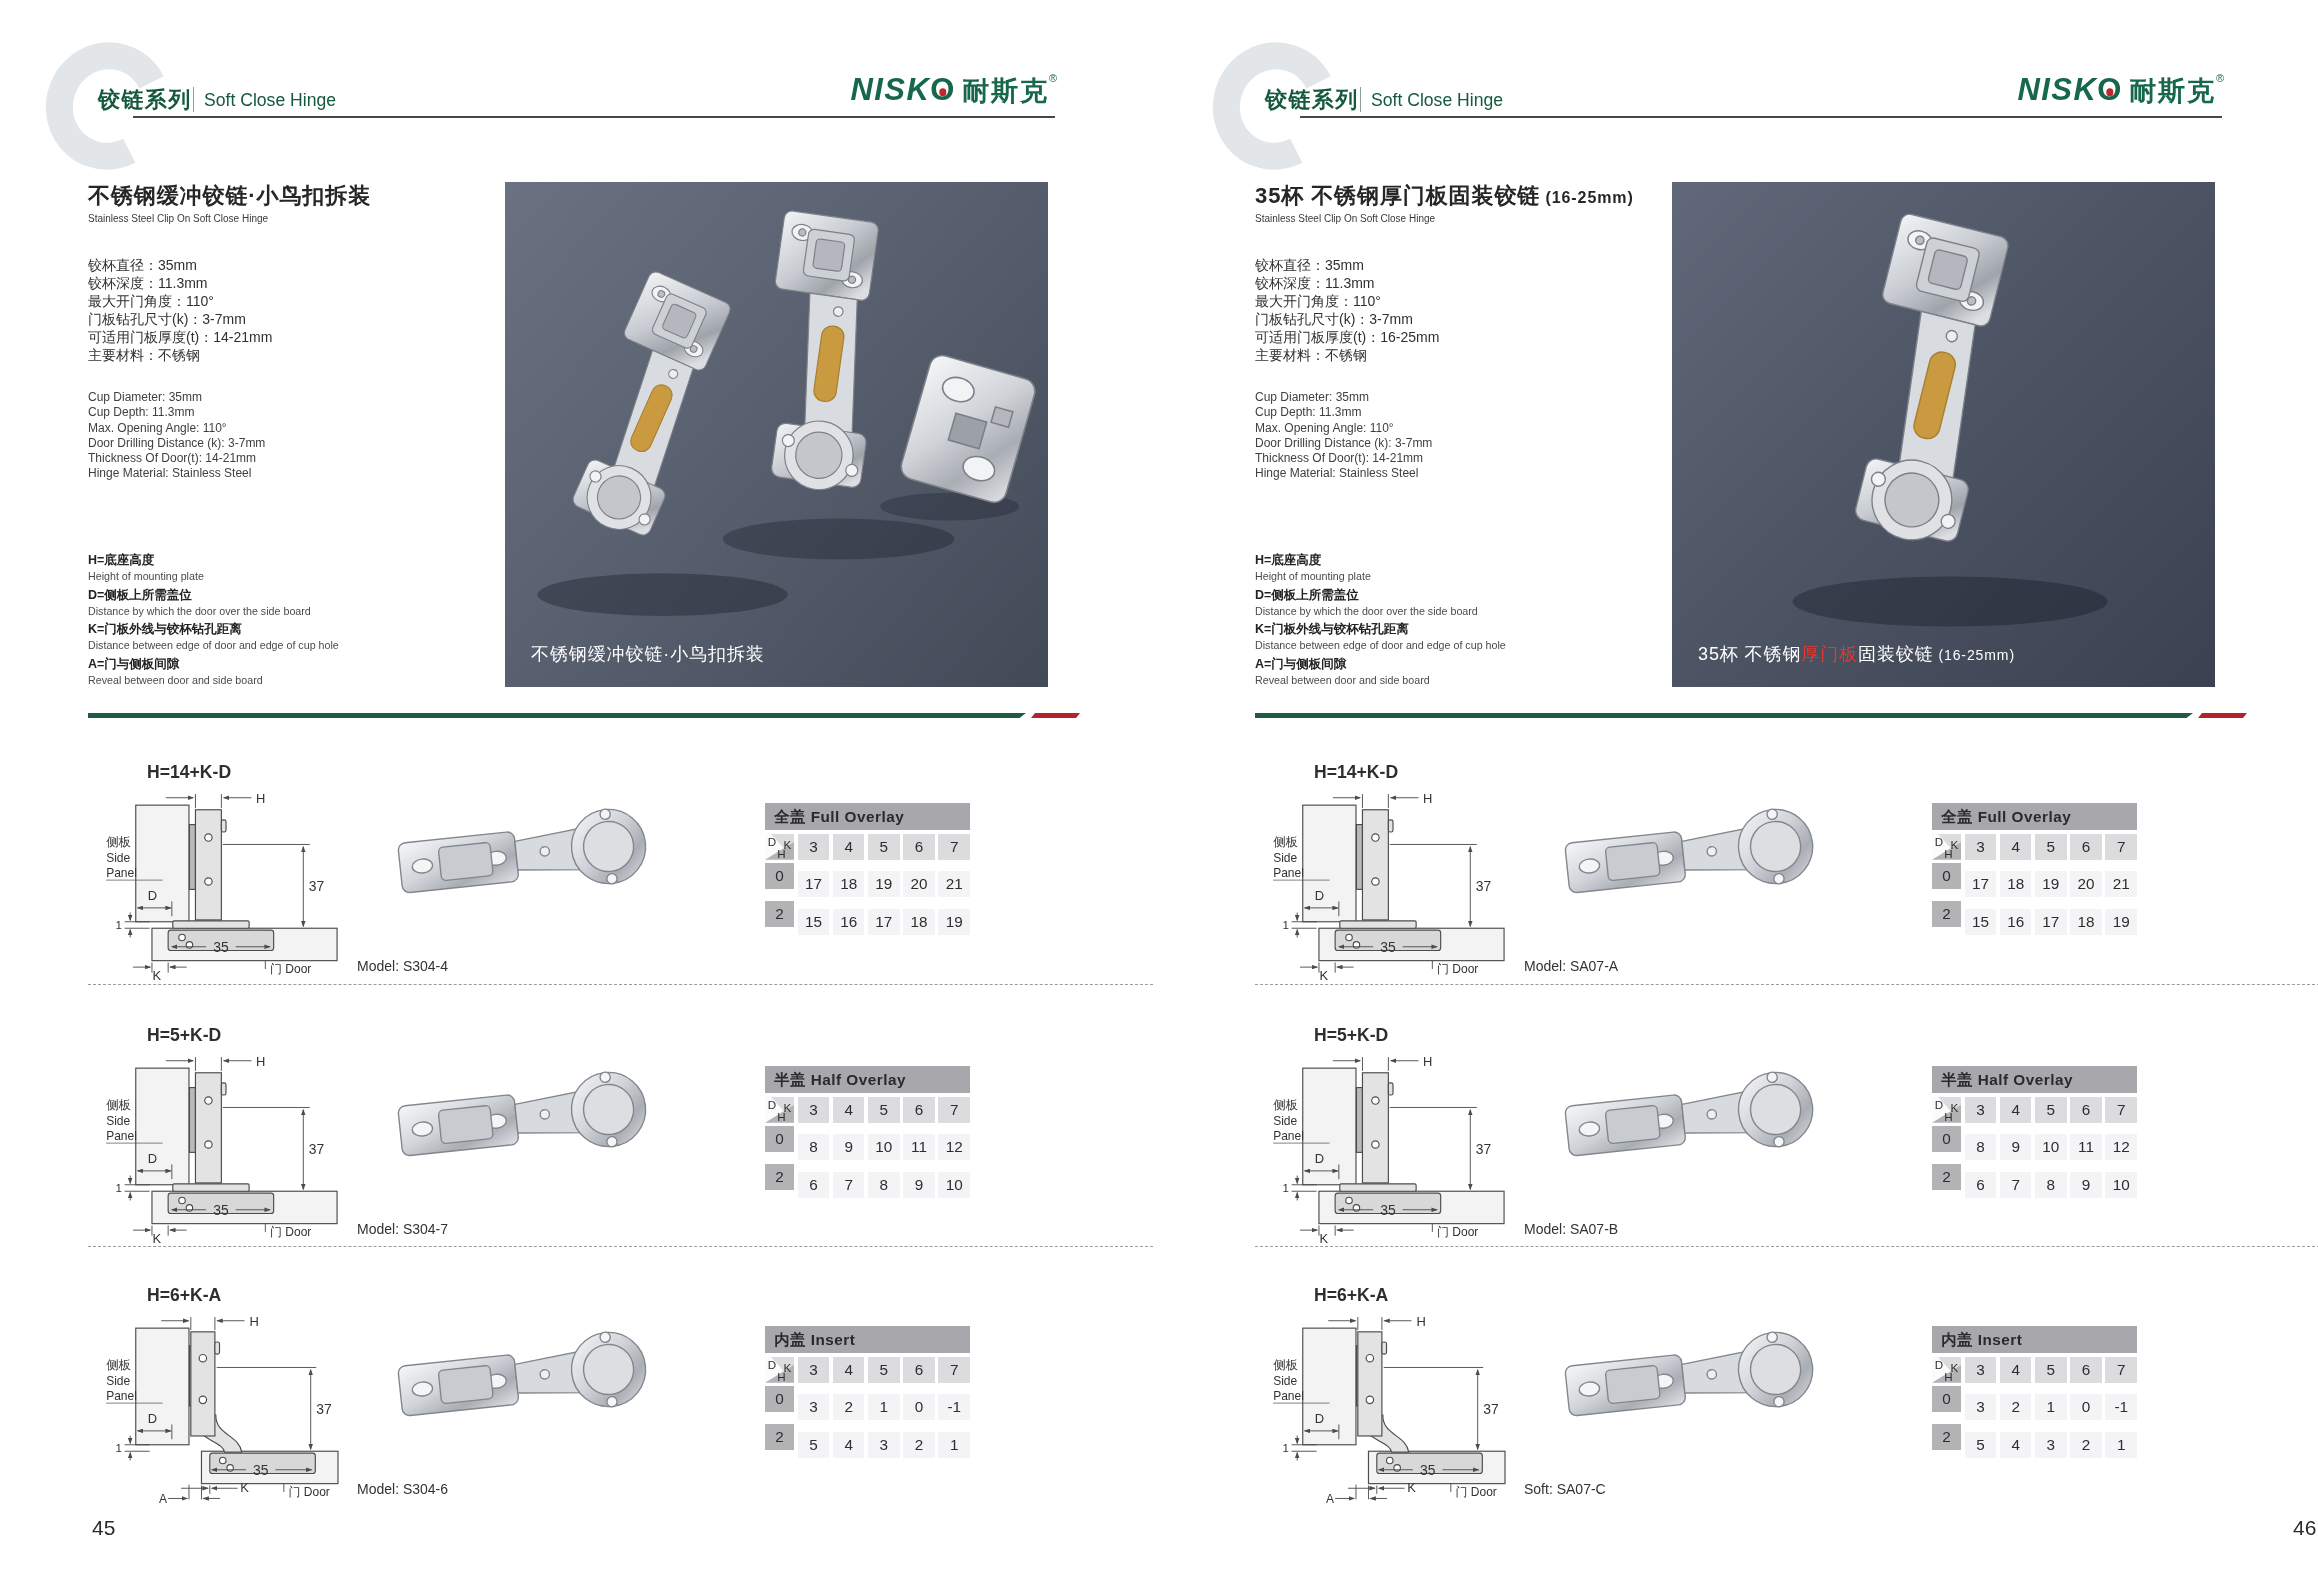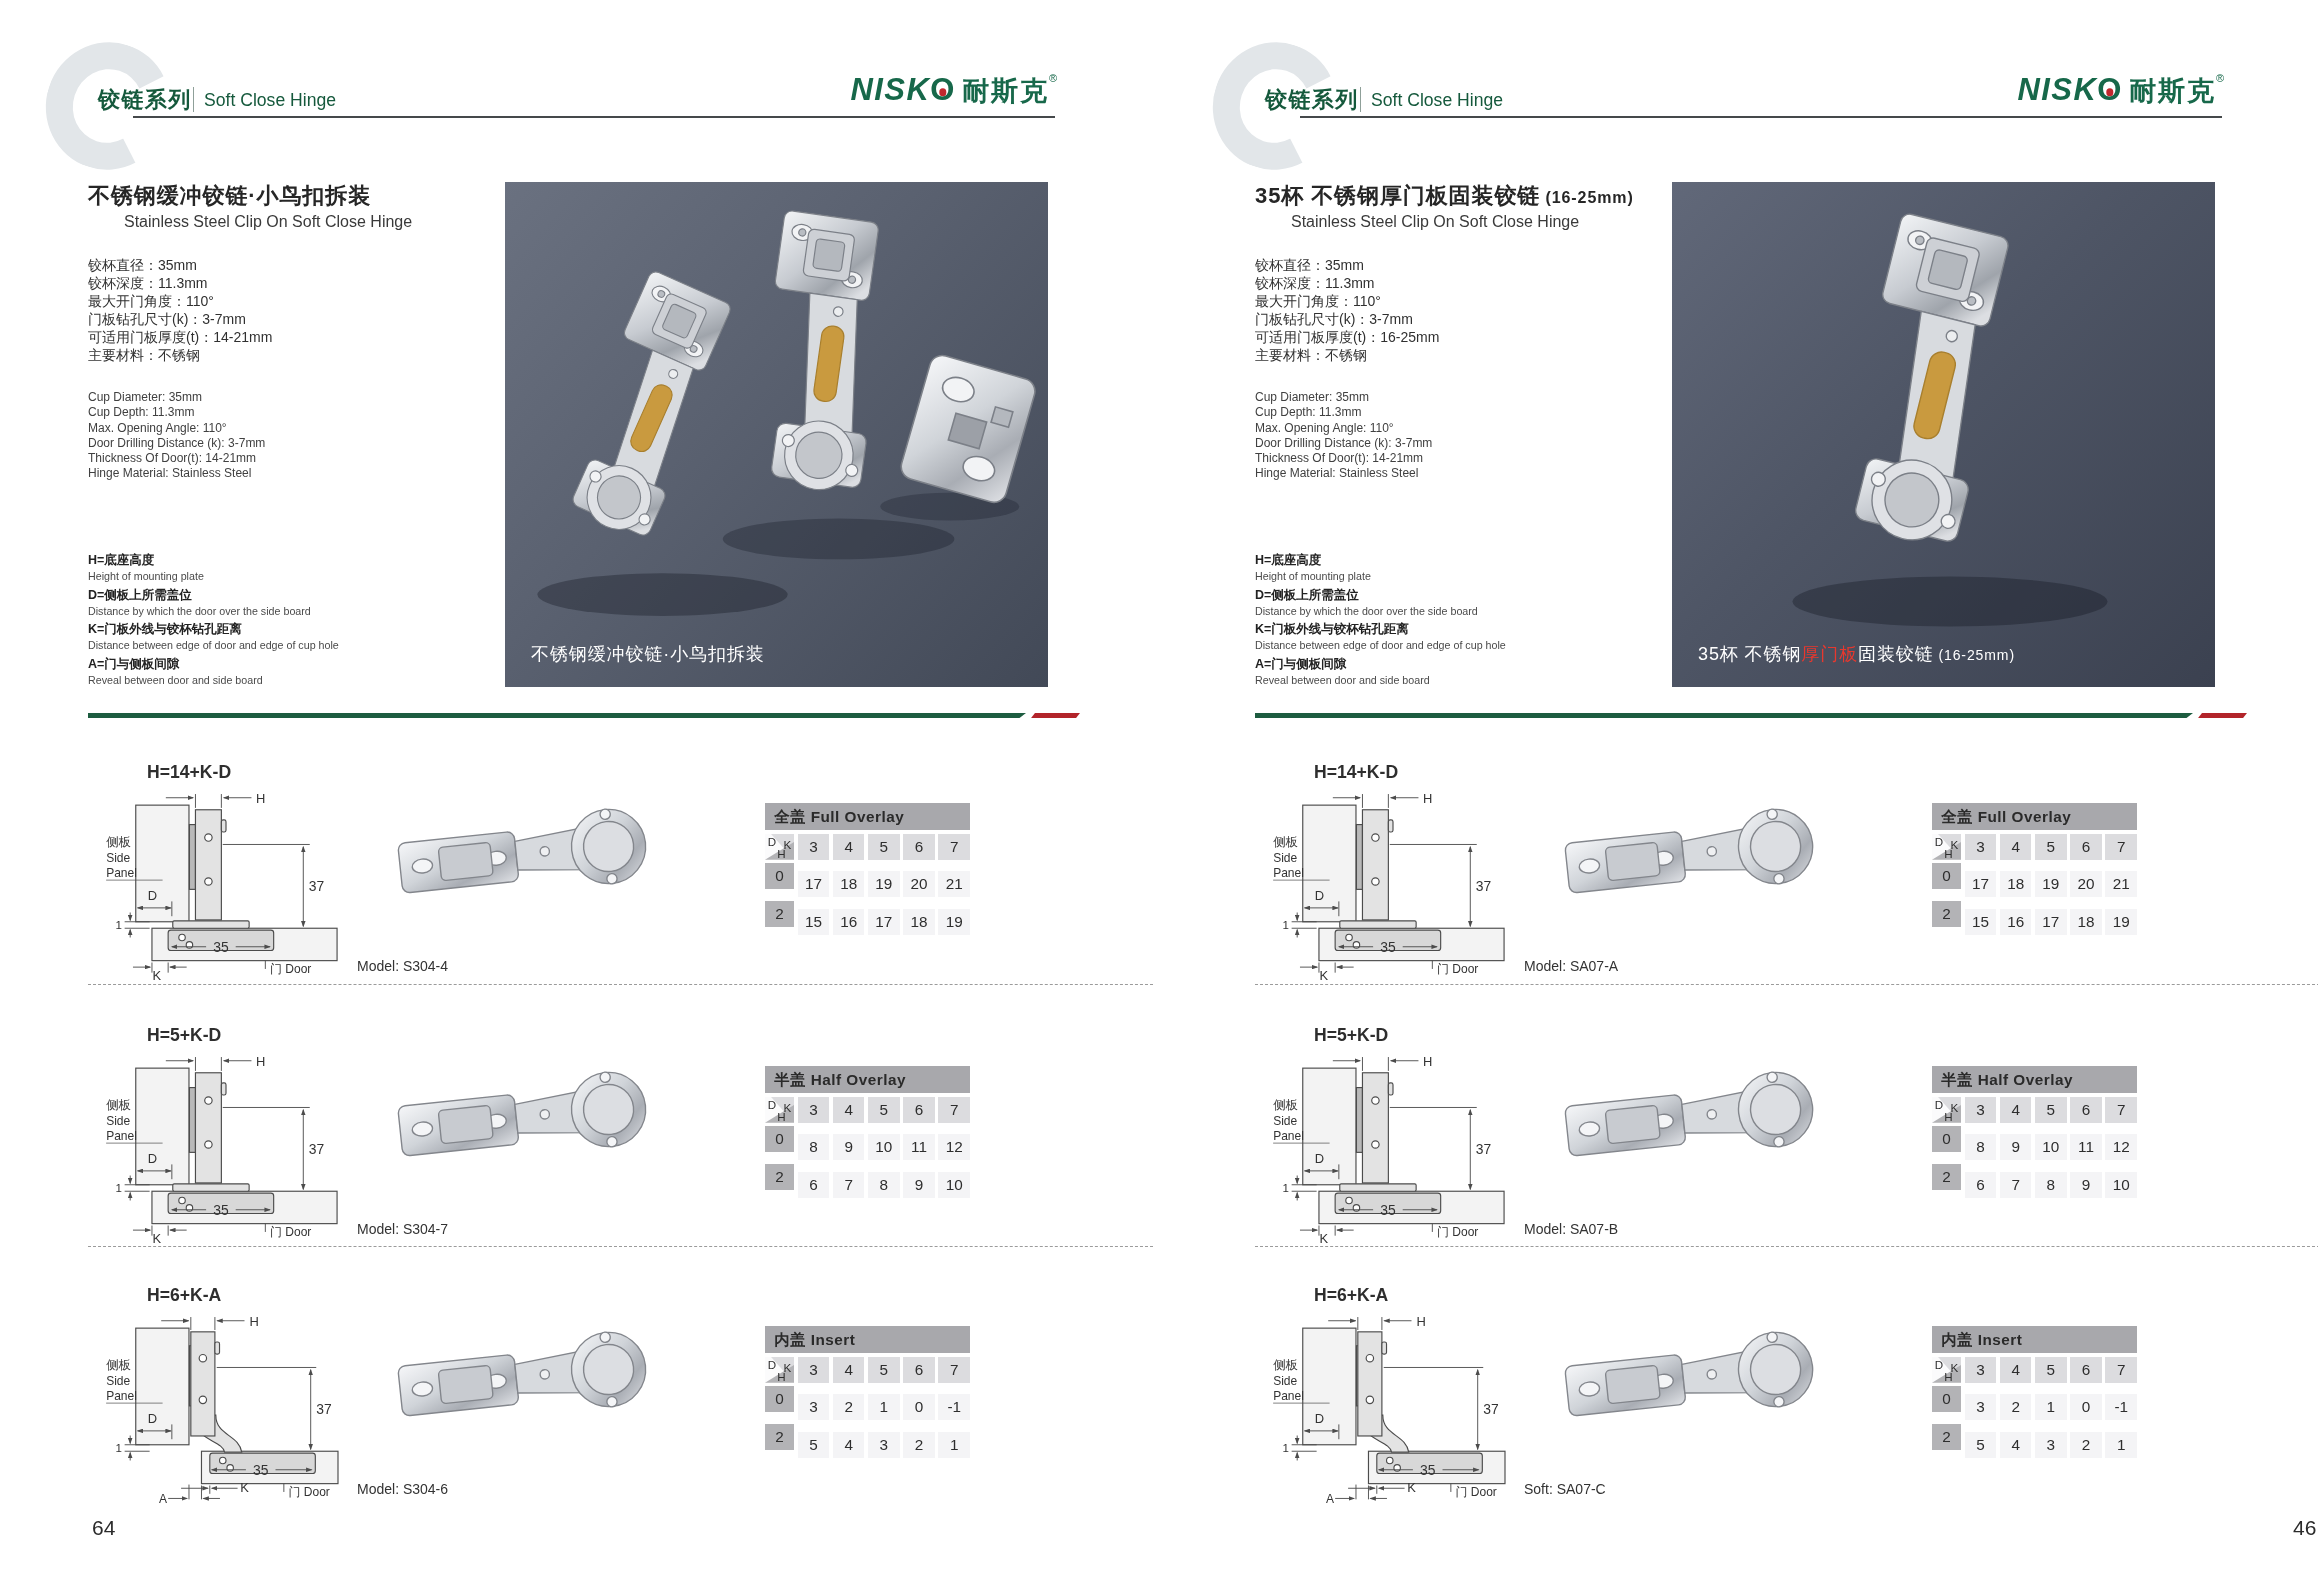--- a/index.html
+++ b/index.html
@@ -22,21 +22,21 @@
   .logo-latin,.logo-o{font-size:31px;font-weight:bold;color:#17684a;letter-spacing:1.4px;font-style:italic;text-align:center;}
   .logo-o{position:relative;display:inline-block;font-style:normal;}
   .logo-o::after{content:"";position:absolute;left:50%;top:56%;width:7.4px;height:7.4px;border-radius:50%;
                  background:#c1272d;transform:translate(-50%,-50%);}
   .logo-cn{font-size:27px;font-weight:bold;color:#17684a;margin-left:6.5px;letter-spacing:1.9px;}
   .logo-reg{font-size:11px;color:#17684a;vertical-align:17.6px;}
 
   
   .prod-title-cn{position:absolute;left:88px;top:181px;font-size:22px;font-weight:bold;color:#262626;letter-spacing:0.9px;}
   .title-suffix{font-size:16px;font-weight:bold;}
-  .prod-title-en{position:absolute;left:88px;top:213px;font-size:16px;color:#3a3a3a;margin-left:36px;}
+  .prod-title-en{position:absolute;left:88px;top:213px;font-size:10px;color:#3a3a3a;}
   .specs-cn{position:absolute;left:88px;top:256px;font-size:14px;color:#303030;line-height:18px;}
   .specs-en{position:absolute;left:88px;top:390px;font-size:12px;color:#404040;line-height:15.3px;}
   .legend{position:absolute;left:88px;top:552px;}
   .legend .cn{font-size:12.5px;font-weight:bold;color:#222;line-height:17px;}
   .legend .en{font-size:10.7px;color:#4a4a4a;line-height:14px;margin-bottom:3.7px;}
 
   
   .photo{position:absolute;left:505px;top:182px;width:543px;height:505px;
          background:linear-gradient(132deg,#6a7180 0%,#5a6170 42%,#424957 100%);}
   .photoR{background:linear-gradient(135deg,#616879 0%,#4e5565 45%,#3b4150 100%);}
@@ -430,21 +430,21 @@
           <div class="cell hh">2</div>
           <div class="cell vv">5</div>
           <div class="cell vv">4</div>
           <div class="cell vv">3</div>
           <div class="cell vv">2</div>
           <div class="cell vv">1</div>
         </div>
       </div>
     </div>
 
-    <div class="pageno pn-l">64</div>
+    <div class="pageno pn-l">45</div>
   </section>
 
   <section class="page" id="pageR">
     <div class="c-mark"></div>
     <div class="hdr-series-cn">铰链系列</div>
     <div class="hdr-vbar"></div>
     <div class="hdr-series-en">Soft Close Hinge</div>
     <div class="logo">
       <span class="logo-latin">NISK</span><span class="logo-o">O</span><span class="logo-cn">耐斯克</span><span class="logo-reg">®</span>
     </div>

